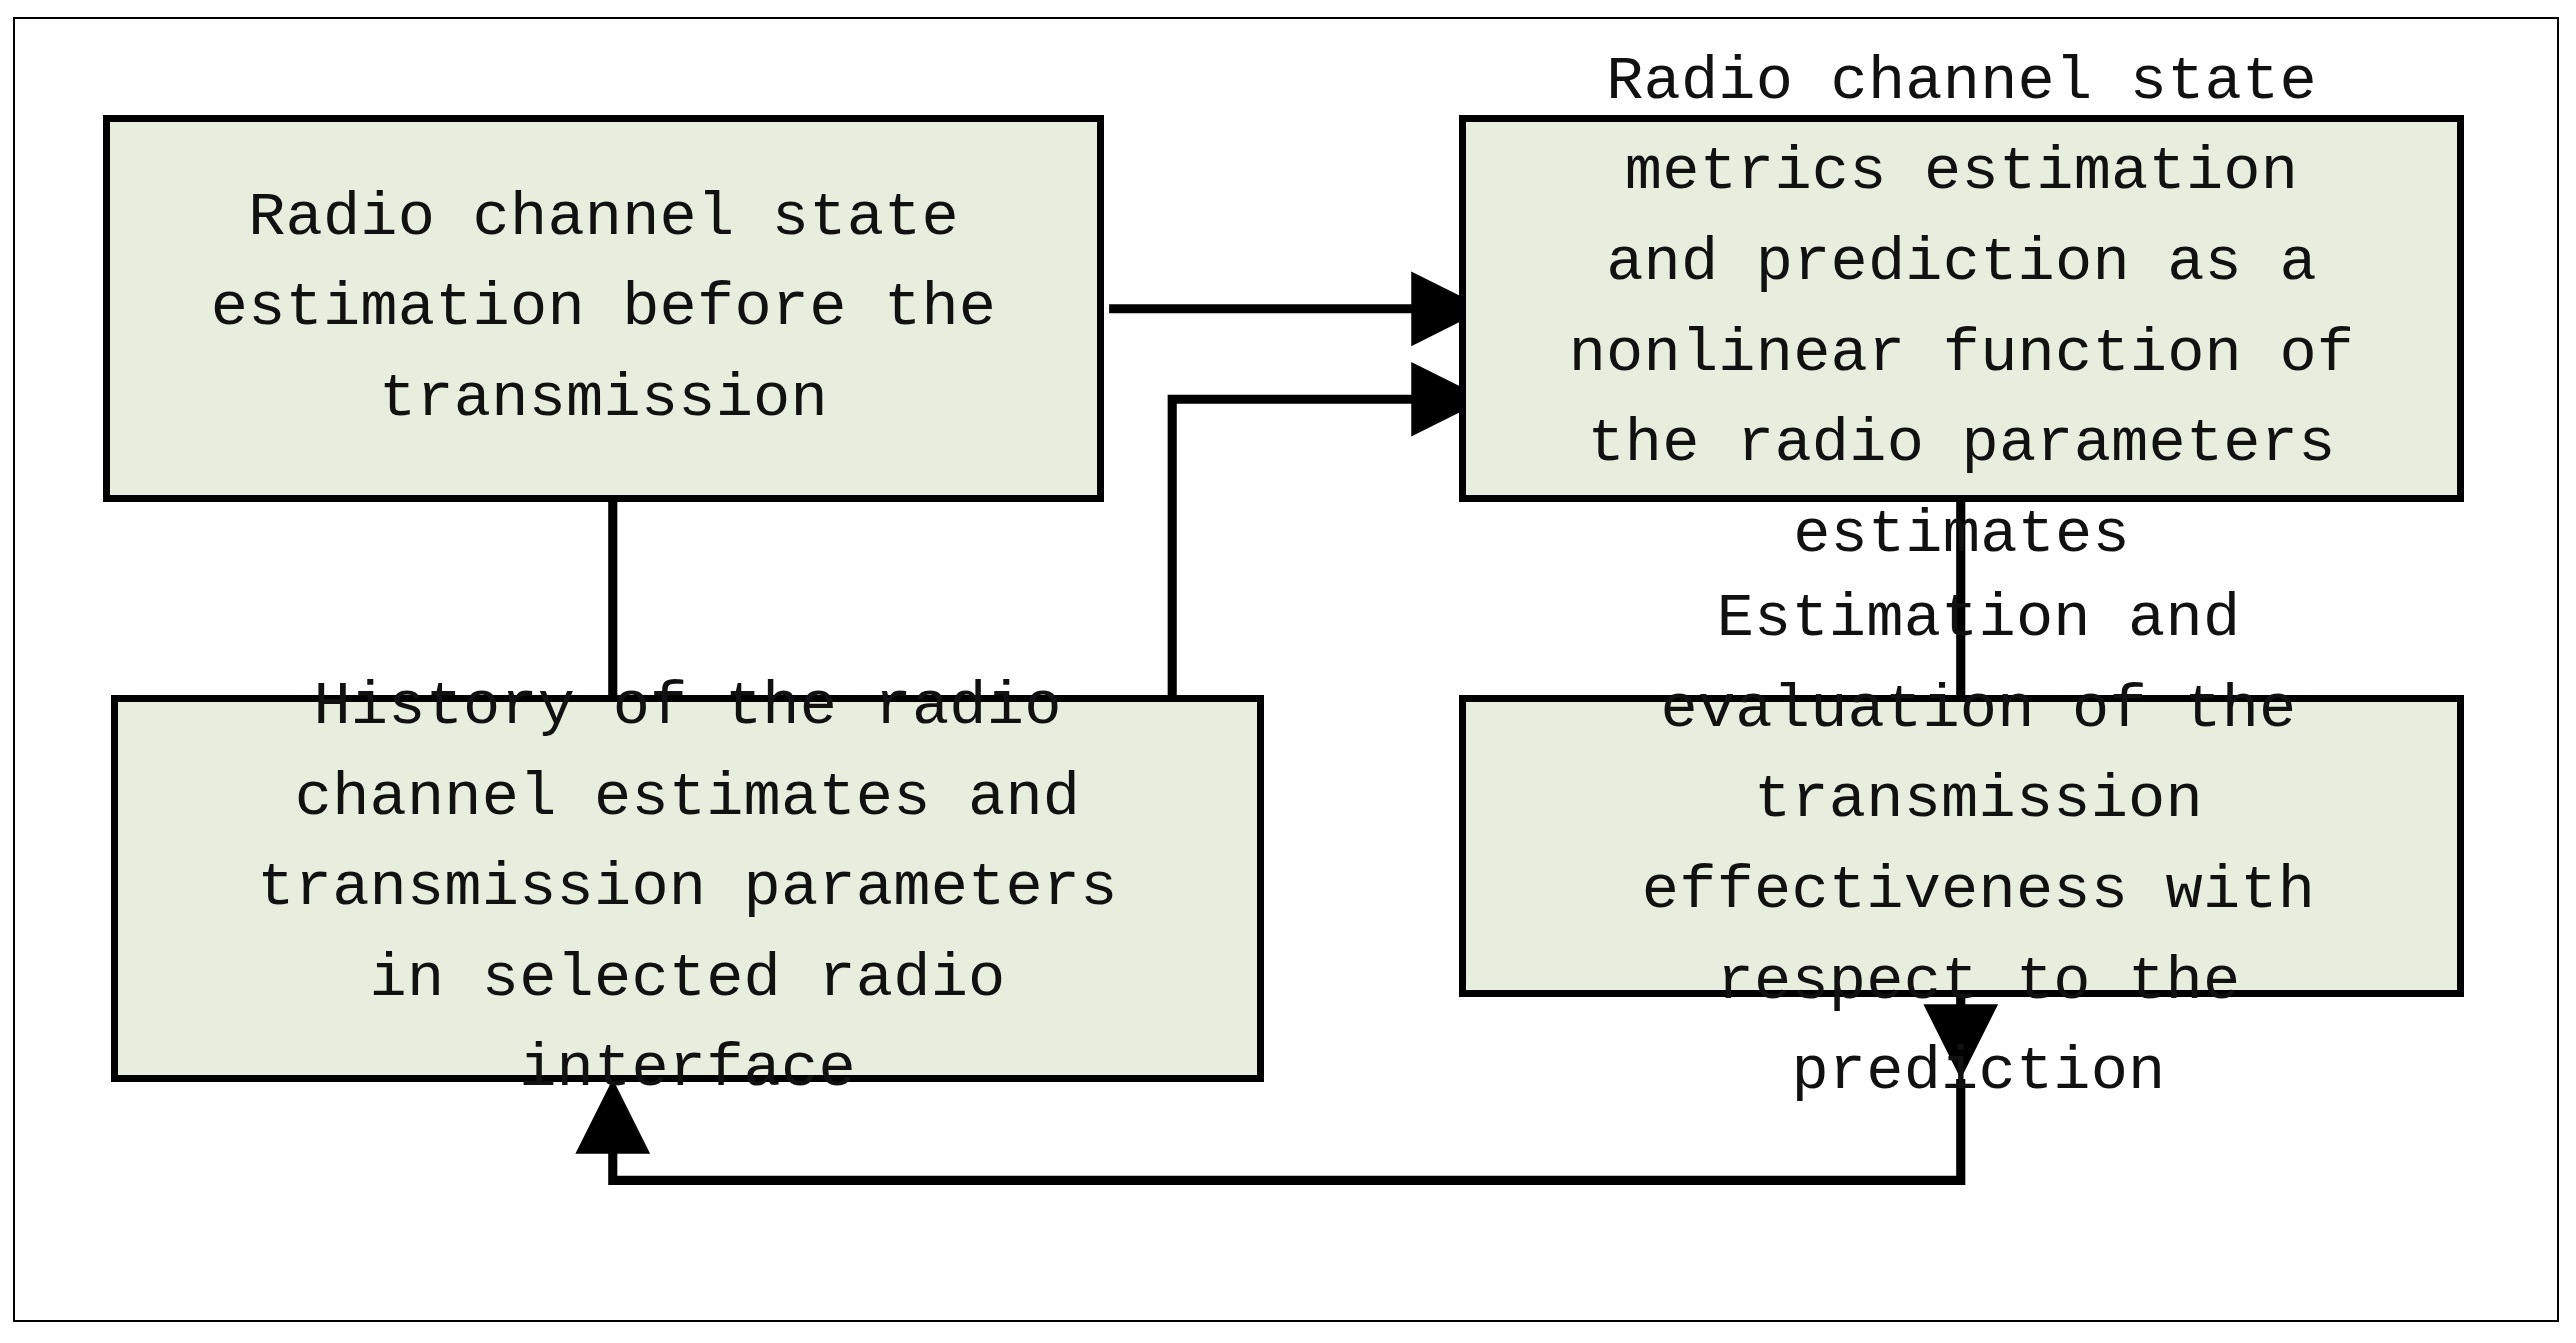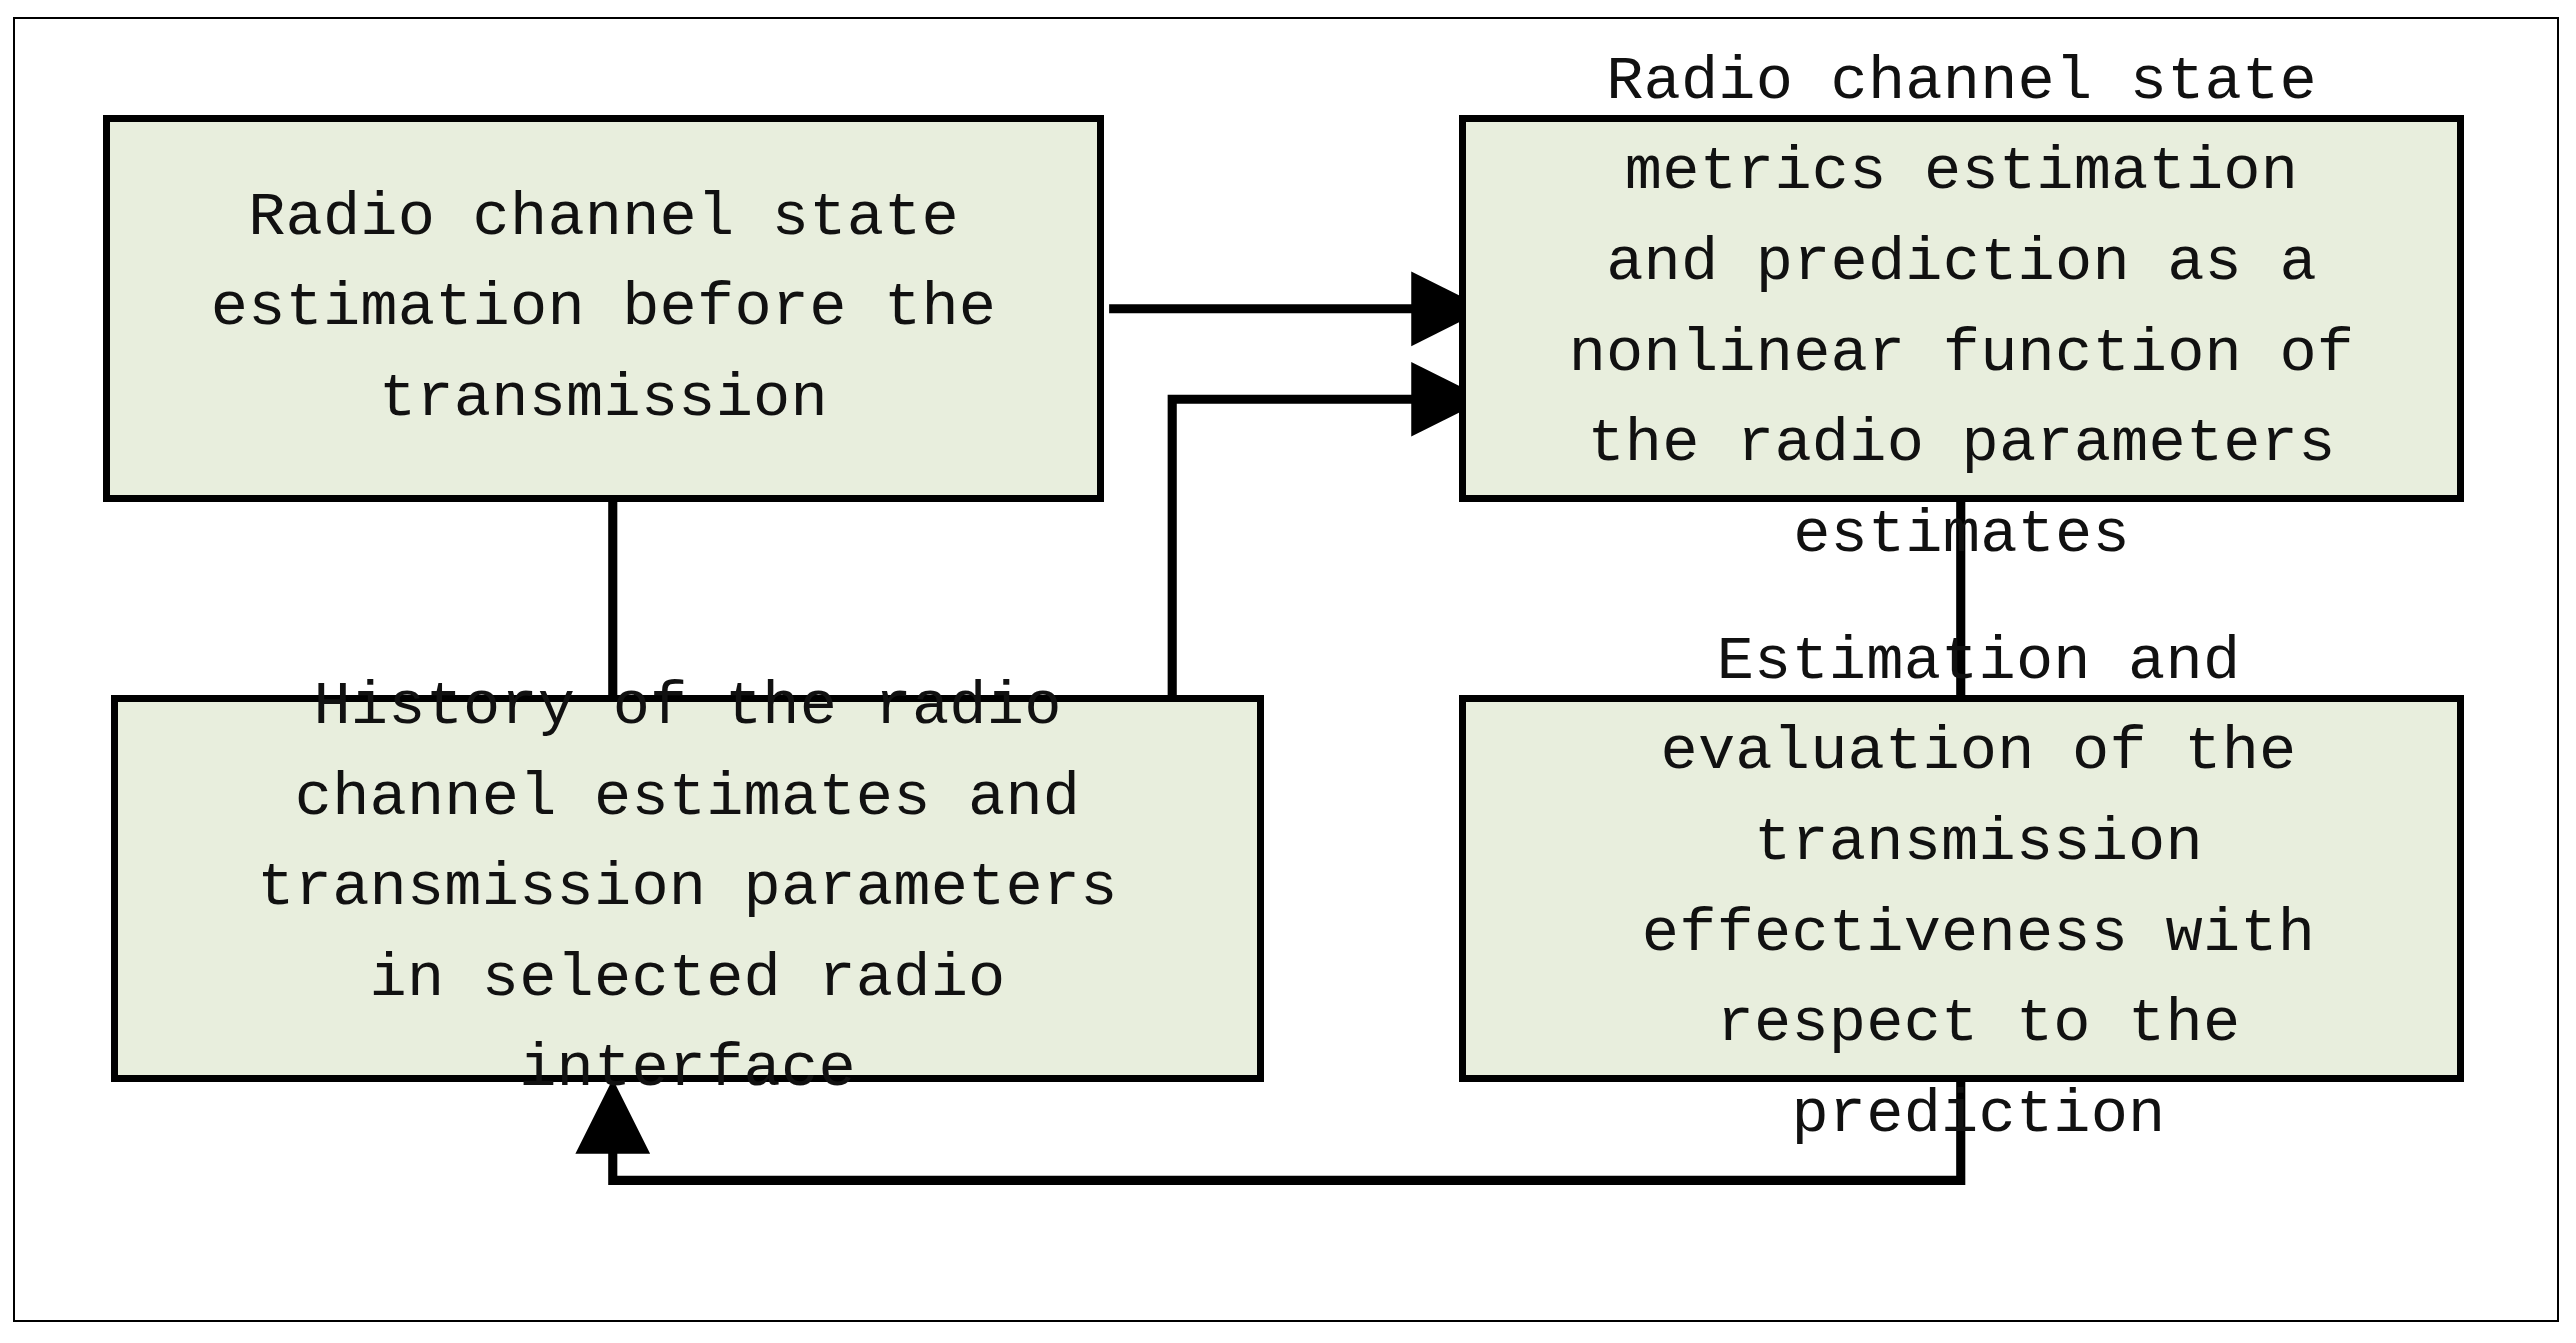--- a/index.html
+++ b/index.html
@@ -53,21 +53,21 @@
     color: #111111;
     font-size: 62px;
     line-height: 1.46;
     letter-spacing: 0.2px;
     font-family: Liberation Mono, monospace;
   }
   
   #node-estimation-before     { left: 103px;  top: 115px;  width: 1001px; height: 387px; }
   #node-metrics-prediction    { left: 1459px; top: 115px;  width: 1005px; height: 387px; }
   #node-history               { left: 111px;  top: 695px;  width: 1153px; height: 387px; }
-  #node-evaluation            { left: 1459px; top: 695px;  width: 1005px; height: 387px; padding-left: 34px; }
+  #node-evaluation            { left: 1459px; top: 695px;  width: 1005px; height: 302px; padding-left: 34px; }
 
   #node-metrics-prediction .node-label { width: 82%; }
   #node-history .node-label            { width: 84%; }
   #node-evaluation .node-label         { width: 84%; }
 </style>
 </head>
 <body>
 
 <div id="diagram-root">
 

